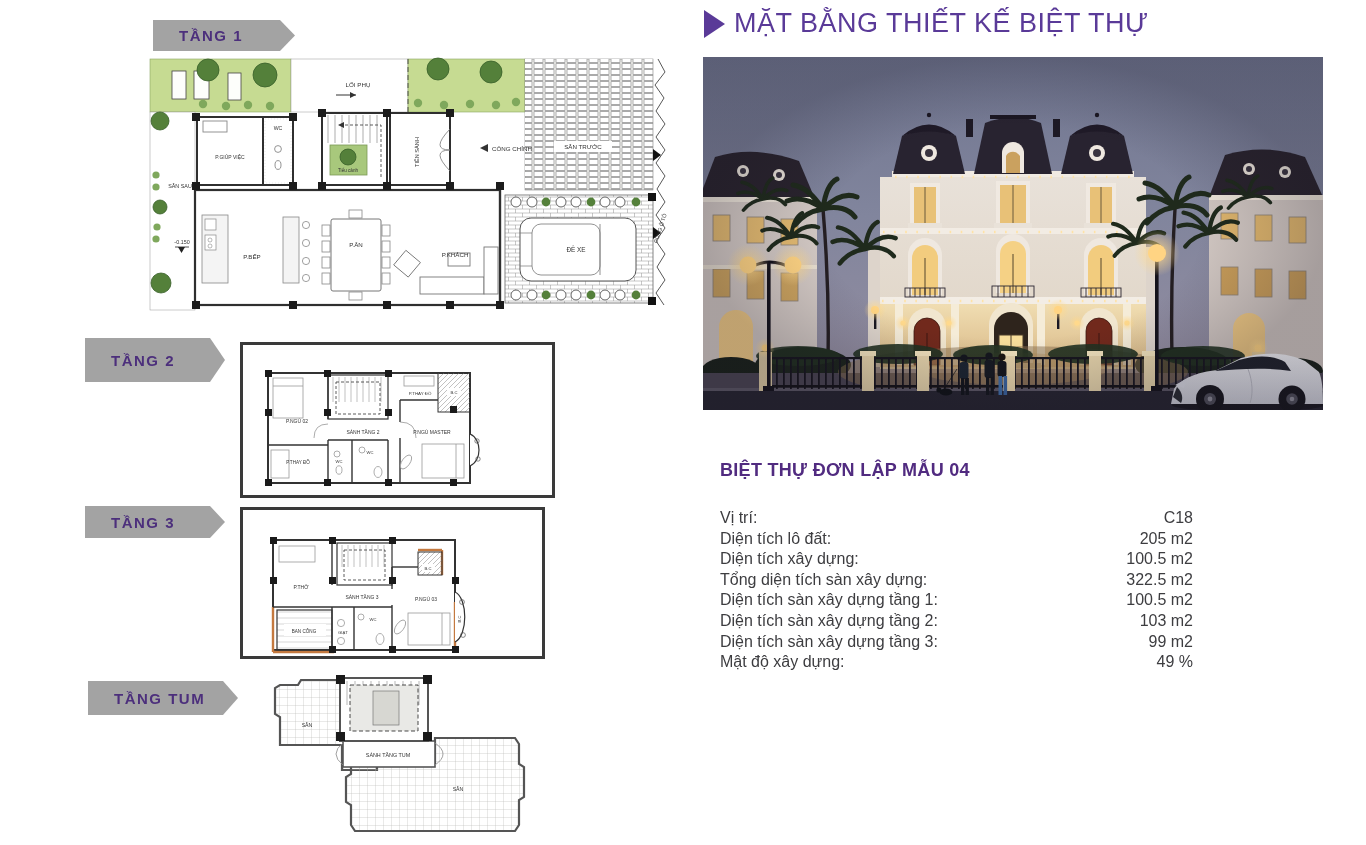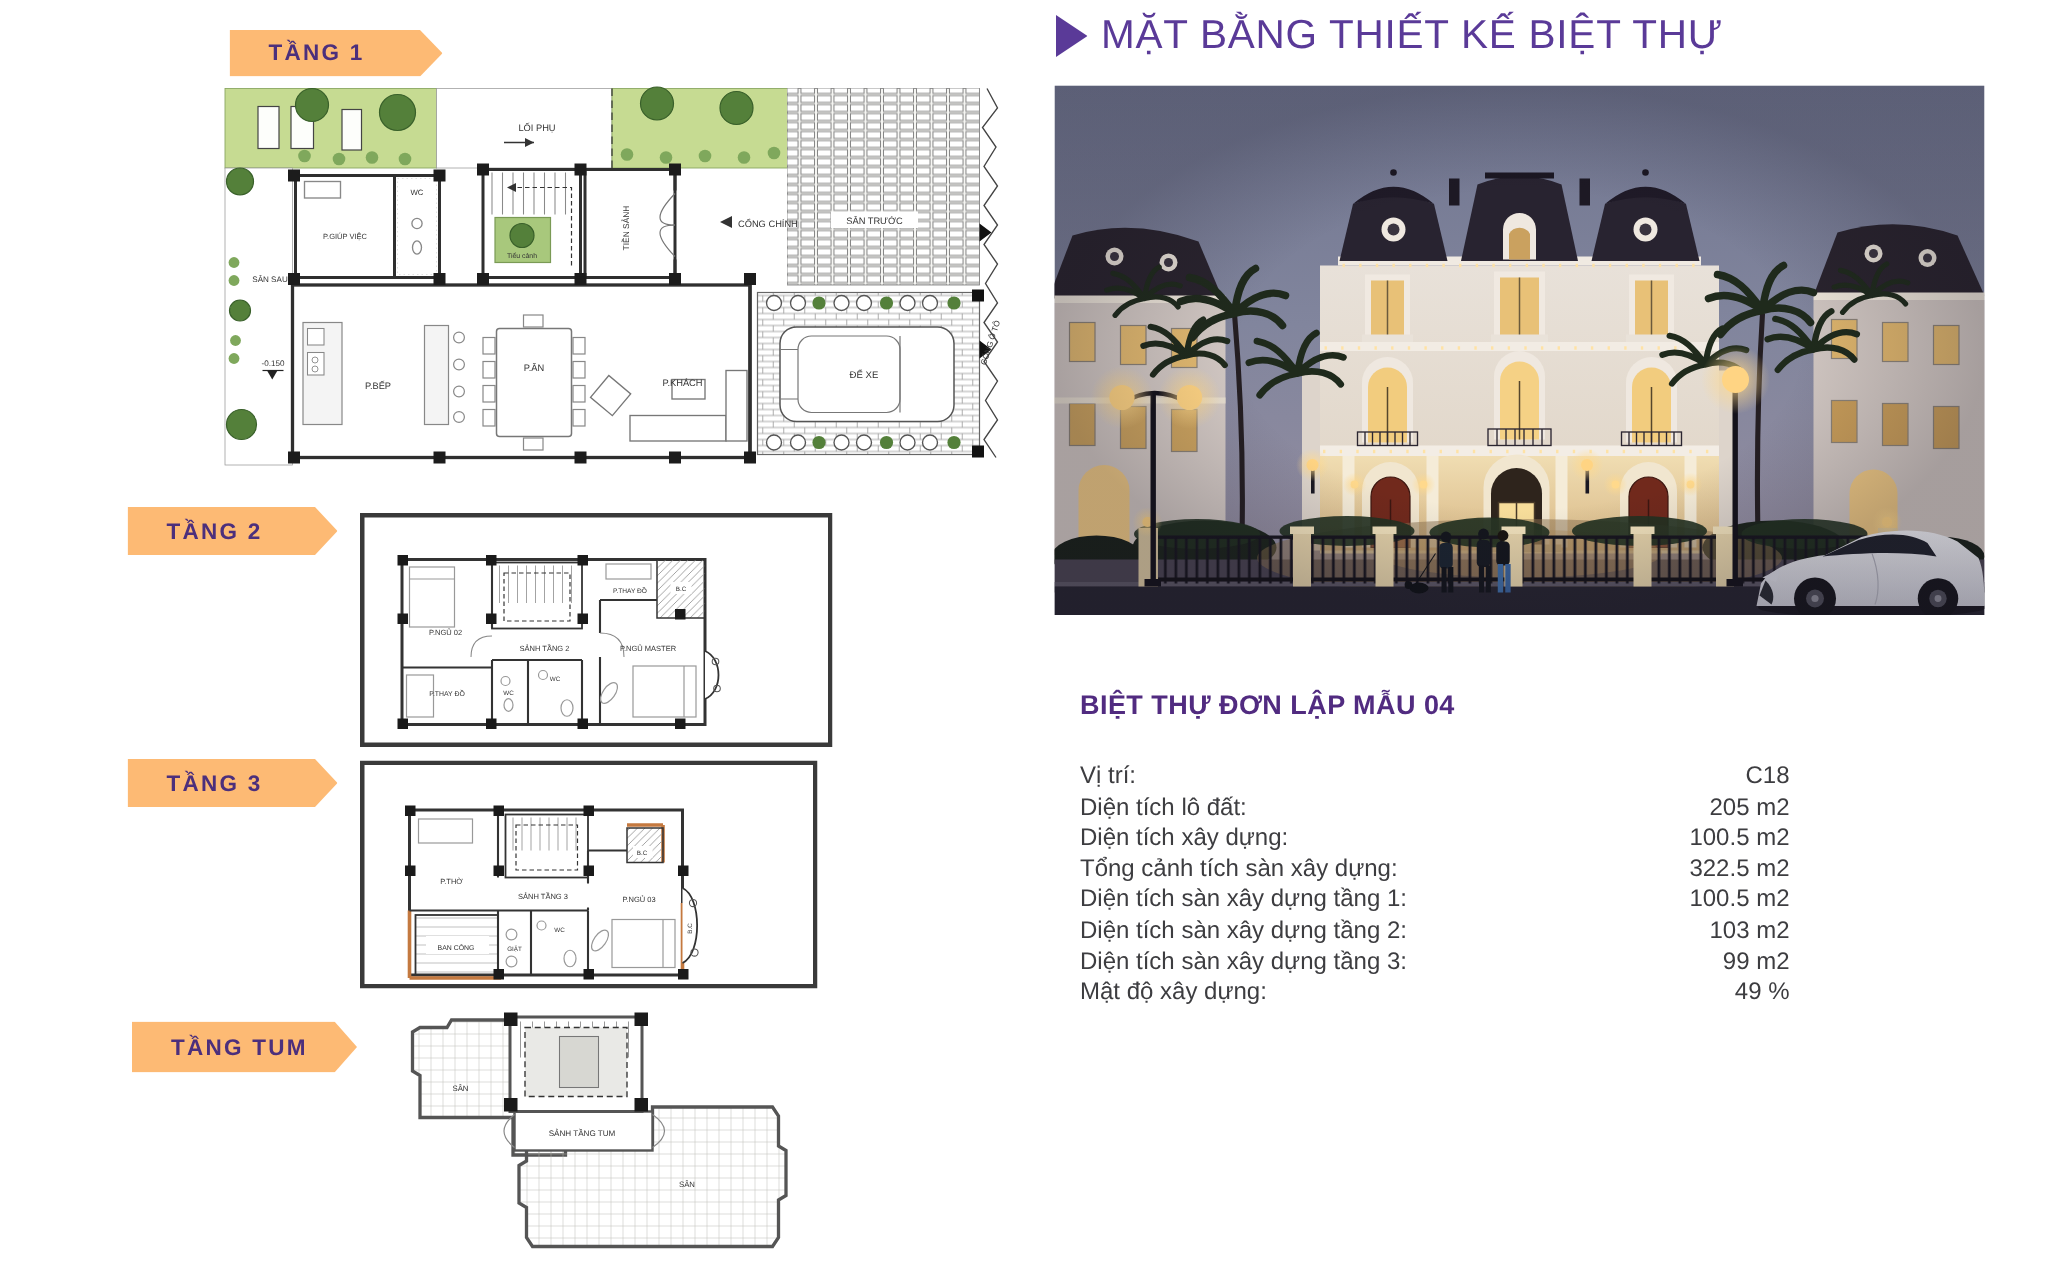--- a/index.html
+++ b/index.html
@@ -1,41 +1,41 @@
 <!DOCTYPE html>
 <html><head>
 <meta charset="utf-8">
 <style>
   html,body{margin:0;padding:0;background:#fff;}
   .page{position:relative;width:1366px;height:845px;background:#fff;overflow:hidden;
         font-family:"Liberation Sans","DejaVu Sans",sans-serif;}
   .abs{position:absolute;}
   
-  .banner{position:absolute;background:#fdba74;color:#4c2f7c;font-size:15px;font-weight:bold;
+  .banner{position:absolute;background:#a3a3a3;color:#4c2f7c;font-size:15px;font-weight:bold;
           letter-spacing:1.5px;display:flex;align-items:center;padding-left:26px;box-sizing:border-box;
           clip-path:polygon(0 0,calc(100% - 15px) 0,100% 50%,calc(100% - 15px) 100%,0 100%);}
   
   .hdr-tri{position:absolute;left:704px;top:10px;width:21px;height:28px;background:#5a3a98;
            clip-path:polygon(0 0,100% 50%,0 100%);}
   .hdr-text{position:absolute;left:734px;top:8px;font-size:27px;color:#5a3a98;letter-spacing:.5px;}
   
   .villa-title{position:absolute;left:720px;top:460px;font-size:18px;font-weight:bold;color:#512b80;letter-spacing:.3px;}
   .specs{position:absolute;left:720px;top:508px;width:473px;font-size:16px;line-height:20.6px;color:#3d3d40;text-align:center;}
   .srow{display:flex;justify-content:space-between;}
   svg text{font-family:"Liberation Sans","DejaVu Sans",sans-serif;}
 </style>
 </head>
 <body>
 
 <div class="page">
 
   <div class="banner" style="left:153px;top:20px;width:142px;height:31px;">
     <span>TẦNG 1</span>
     </div>
-  <div class="banner" style="left:85px;top:338px;width:140px;height:32px;">
+  <div class="banner" style="left:85px;top:338px;width:140px;height:44px;">
     <span>TẦNG 2</span>
     </div>
   <div class="banner" style="left:85px;top:506px;width:140px;height:32px;">
     <span>TẦNG 3</span>
     </div>
   <div class="banner" style="left:88px;top:681px;width:150px;height:34px;">
     <span>TẦNG TUM</span>
     </div>
 
   <svg class="abs" style="left:148px;top:57px;" width="520" height="255" viewBox="0 0 520 255">
@@ -790,21 +790,21 @@
       </div>
     <div class="srow">
         <span>Diện tích lô đất:</span>
         <span>205 m2</span>
       </div>
     <div class="srow">
         <span>Diện tích xây dựng:</span>
         <span>100.5 m2</span>
       </div>
     <div class="srow">
-        <span>Tổng cảnh tích sàn xây dựng:</span>
+        <span>Tổng diện tích sàn xây dựng:</span>
         <span>322.5 m2</span>
       </div>
     <div class="srow">
         <span>Diện tích sàn xây dựng tầng 1:</span>
         <span>100.5 m2</span>
       </div>
     <div class="srow">
         <span>Diện tích sàn xây dựng tầng 2:</span>
         <span>103 m2</span>
       </div>

